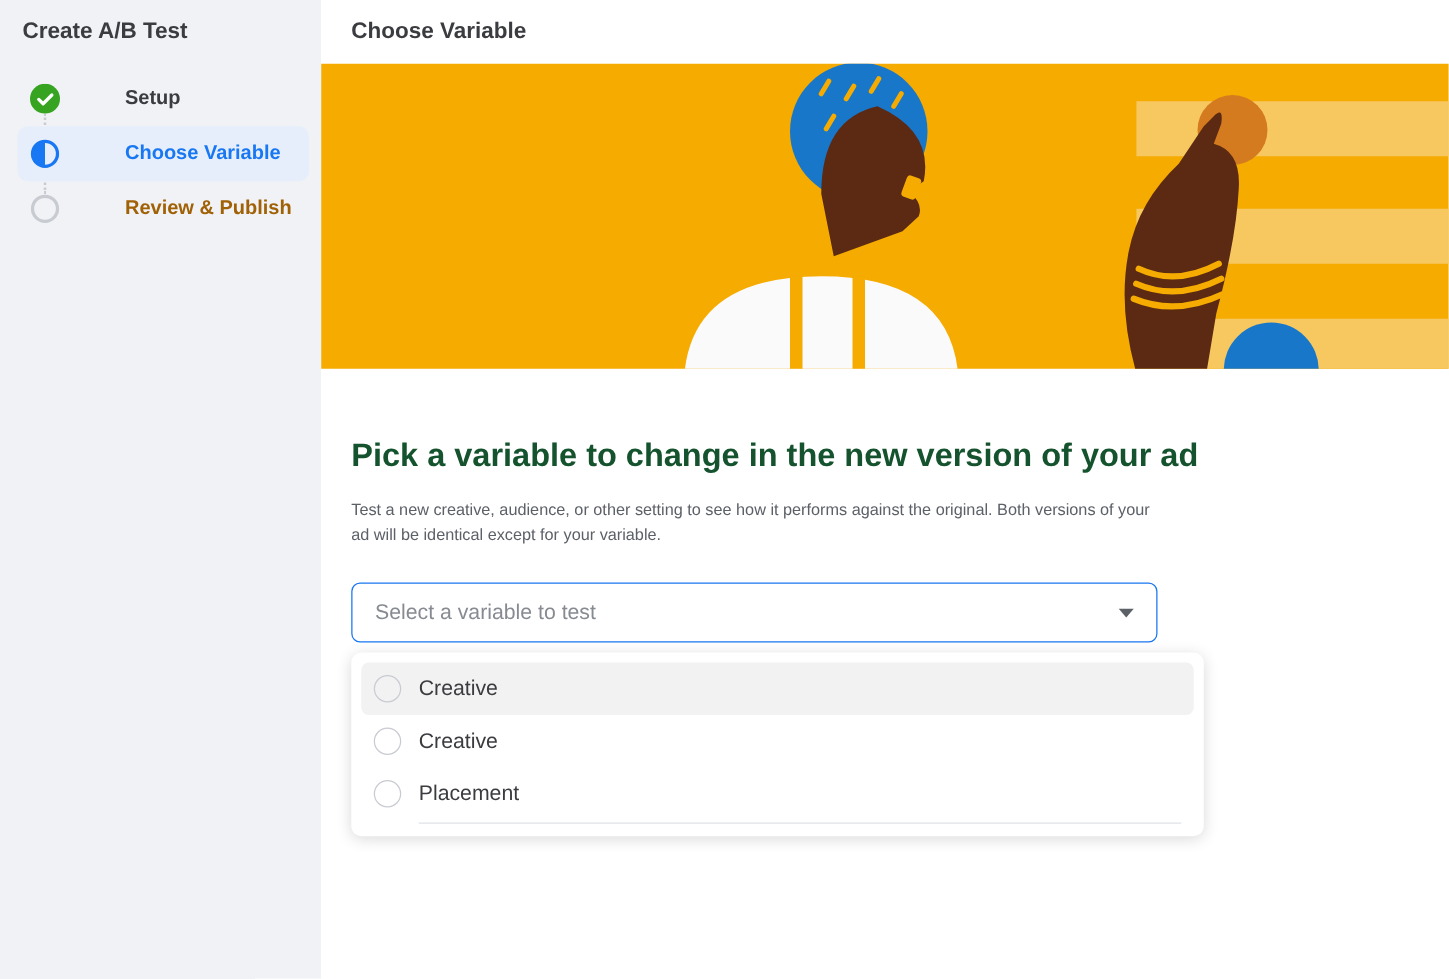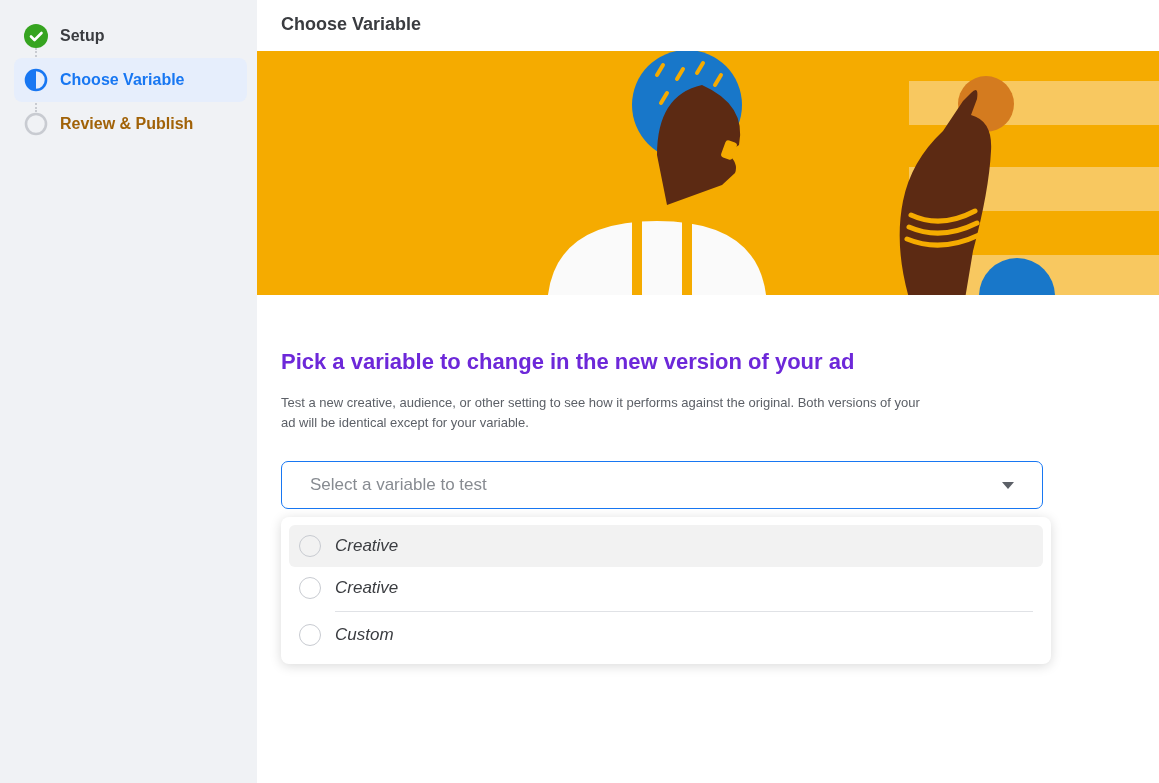--- a/index.html
+++ b/index.html
@@ -45,21 +45,21 @@
   }
   .connector {
     position: absolute;
     left: 21px;
     width: 2px;
     border-left: 2px dotted #c8cbd1;
     z-index: 0;
   }
   .connector.c1 { top: 34px; height: 20px; }
   .connector.c2 { top: 78px; height: 20px; }
-  .step-label { font-size: 16px; font-weight: 700; }
+  .step-label { font-size: 16px; font-weight: 700; margin-left: 40px; }
   .step-label.done { color: #3a3c40; }
   .step-label.pending { color: #a16207; }
   .main {
     flex: 1;
     display: flex;
     flex-direction: column;
     background: #fff;
   }
   .main-title {
     font-size: 18px;
@@ -70,61 +70,60 @@
   .hero {
     height: 244px;
     background: #f5ab00;
     position: relative;
     overflow: hidden;
   }
   .content {
     padding: 54px 24px 0 24px;
   }
   .content-title {
-    font-size: 22px;
+    font-size: 26px;
     font-weight: 700;
-    color: #6d28d9;
+    color: #14532d;
     margin-bottom: 18px;
   }
   .content-desc {
     font-size: 13px;
     color: #5c6067;
     line-height: 1.55;
     max-width: 650px;
     margin-bottom: 28px;
   }
   .select-box {
-    width: 762px;
+    width: 645px;
     height: 48px;
     border: 1.5px solid #1877f2;
     border-radius: 7px;
     display: flex;
     align-items: center;
     justify-content: space-between;
-    padding: 0 28px;
+    padding: 0 18px;
     cursor: pointer;
   }
   .select-placeholder {
     color: #878b91;
     font-size: 17px;
   }
   .caret {
     width: 0; height: 0;
     border-left: 6px solid transparent;
     border-right: 6px solid transparent;
     border-top: 7px solid #5c6067;
   }
   .dropdown {
-    width: 770px;
+    width: 682px;
     margin-top: 8px;
     border-radius: 8px;
     box-shadow: 0 2px 12px rgba(0,0,0,0.15);
     background: #fff;
     padding: 8px;
-    font-style: italic;
   }
   .dd-item {
     display: flex;
     align-items: center;
     gap: 14px;
     padding: 10px 10px;
     border-radius: 6px;
     cursor: pointer;
   }
   .dd-item.hover { background: #f2f2f2; }
@@ -141,20 +140,21 @@
     margin: 2px 10px 2px 46px;
   }
   
   .hero svg { position: absolute; }
   .stripes rect { fill: #f8c860; }
 </style>
 </head>
 <body>
 
 <div class="sidebar">
+  <div class="sidebar-title">Create A/B Test</div>
   <div class="step-list">
     <div class="connector c1"></div>
     <div class="connector c2"></div>
 
     <div class="step-item">
       <span class="step-icon">
         <svg width="24" height="24" viewBox="0 0 24 24">
           <circle cx="12" cy="12" r="12" fill="#36a420"></circle>
           <path d="M7 12.5 L10.5 16 L17.5 9" stroke="#fff" stroke-width="2.6" fill="none" stroke-linecap="round" stroke-linejoin="round"></path>
         </svg>
@@ -252,20 +252,20 @@
 
     <div class="dropdown">
       <div class="dd-item hover">
         <span class="dd-radio"></span>
         <span class="dd-label">Creative</span>
       </div>
       <div class="dd-item">
         <span class="dd-radio"></span>
         <span class="dd-label">Creative</span>
       </div>
-      <div class="dd-sep"></div>
       <div class="dd-item">
         <span class="dd-radio"></span>
-        <span class="dd-label">Custom</span>
+        <span class="dd-label">Placement</span>
       </div>
+      <div class="dd-sep"></div>
     </div>
   </div>
 </div>
 
 </body></html>

